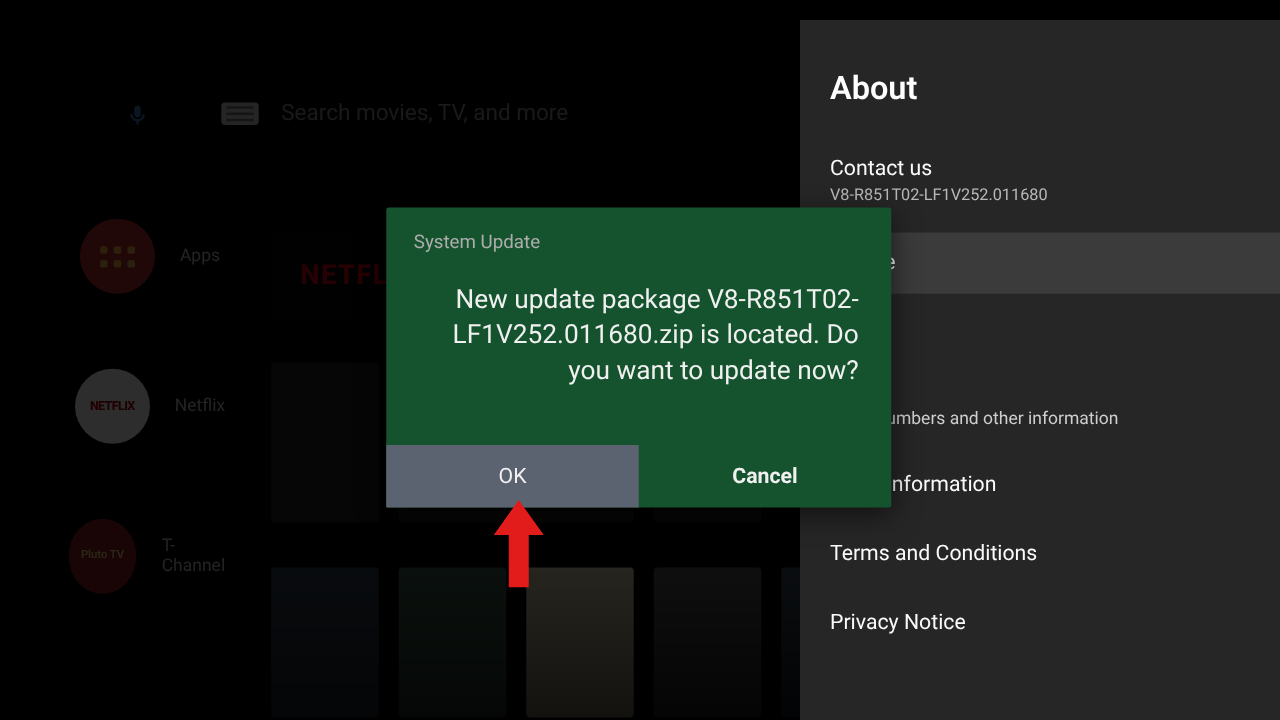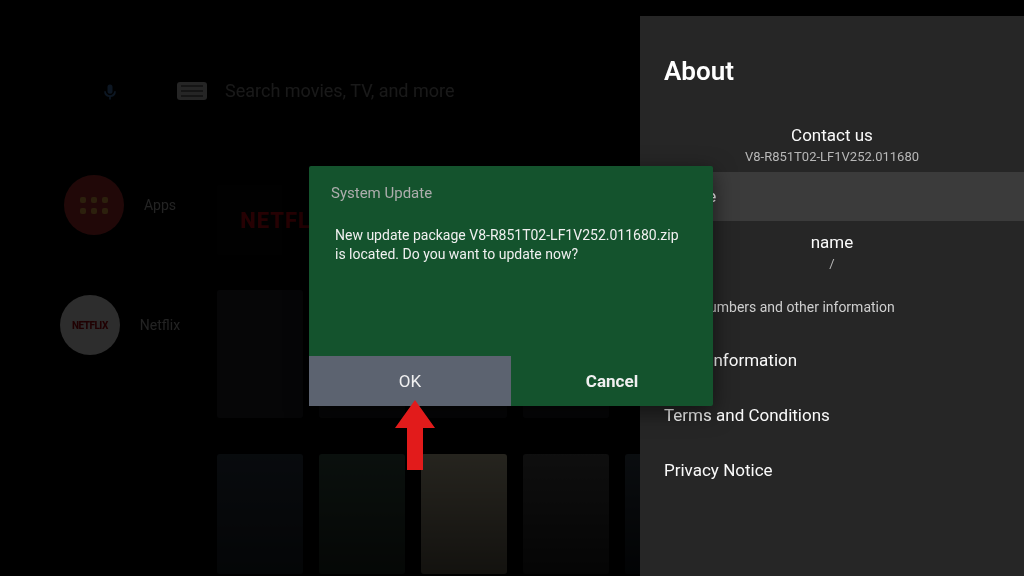--- a/index.html
+++ b/index.html
@@ -39,30 +39,30 @@
   .poster2.b { background: linear-gradient(#3a5a4a,#1e2a22); }
   .poster2.c { background: linear-gradient(#d0c8a8,#6b6454); }
   .poster2.d { background: linear-gradient(#525252,#1b1b1b); }
   .poster2.e { background: linear-gradient(#3b4958,#0e141a); }
 
   
   .sidebar { position: absolute; right: 0; top: 16px; width: 384px; height: 576px; background: #262626; color: #e8e8e8; z-index: 10; }
   .sidebar-header { padding: 40px 24px 28px 24px; font-size: 26px; font-weight: 600; color: #fff; }
   .sb-list { display:flex; flex-direction:column; }
   .sb-item { padding: 13px 24px; }
-  .sb-item.two { padding: 10px 24px 8px; text-align: center; }
+  .sb-item.two { padding: 10px 24px 22px; }
   .sb-item.highlight { background: #3b3b3b; }
   .sb-title { font-size: 17px; color: #fafafa; line-height: 1.35; }
   .sb-sub { font-size: 13px; color: #b8b8b8; margin-top: 2px; }
   .sb-gap { height: 6px; }
 
   
   .dialog { position: absolute; left: 309px; top: 166px; width: 404px; height: 240px; background: #14532d; border-radius: 2px; z-index: 40; box-shadow: 0 6px 22px rgba(0,0,0,0.55); display:flex; flex-direction:column; }
   .dialog-title { padding: 18px 22px 4px 22px; font-size: 15px; color: #adadad; }
-  .dialog-body { padding: 20px 26px 10px 26px; font-size: 14px; color: #f0f0f0; line-height: 1.35; flex: 1; }
+  .dialog-body { padding: 20px 26px 10px 26px; font-size: 21px; color: #f0f0f0; line-height: 1.35; flex: 1; text-align: right; }
   .dialog-buttons { display:flex; height: 50px; }
   .dialog-btn { flex:1; display:flex; align-items:center; justify-content:center; font-size: 17px; color:#f0f0f0; cursor:pointer; }
   .dialog-btn.ok { background: #5c6370; }
   .dialog-btn.cancel { background: transparent; font-weight: bold; }
 
   
   .arrow { position: absolute; left: 395px; top: 400px; width: 40px; height: 70px; z-index: 60; pointer-events:none; }
 
 </style>
 </head>
@@ -90,20 +90,24 @@
               <span></span>
               <span></span>
               <span></span>
             </div>
         </div>
         <div class="rail-label">Apps</div>
       </div>
       <div class="rail-item">
         <div class="rail-circle netflix-circle">NETFLIX</div>
         <div class="rail-label">Netflix</div>
+      </div>
+      <div class="rail-item">
+        <div class="rail-circle tchannel-circle">Pluto TV</div>
+        <div class="rail-label">T-Channel</div>
       </div>
     </div>
 
     <div class="apps-row">
       <div class="app-tile netflix-tile">NETFLIX</div>
       <div class="app-tile plus-tile">+</div>
     </div>
 
     <div class="posters-row">
       <div class="poster"></div>

